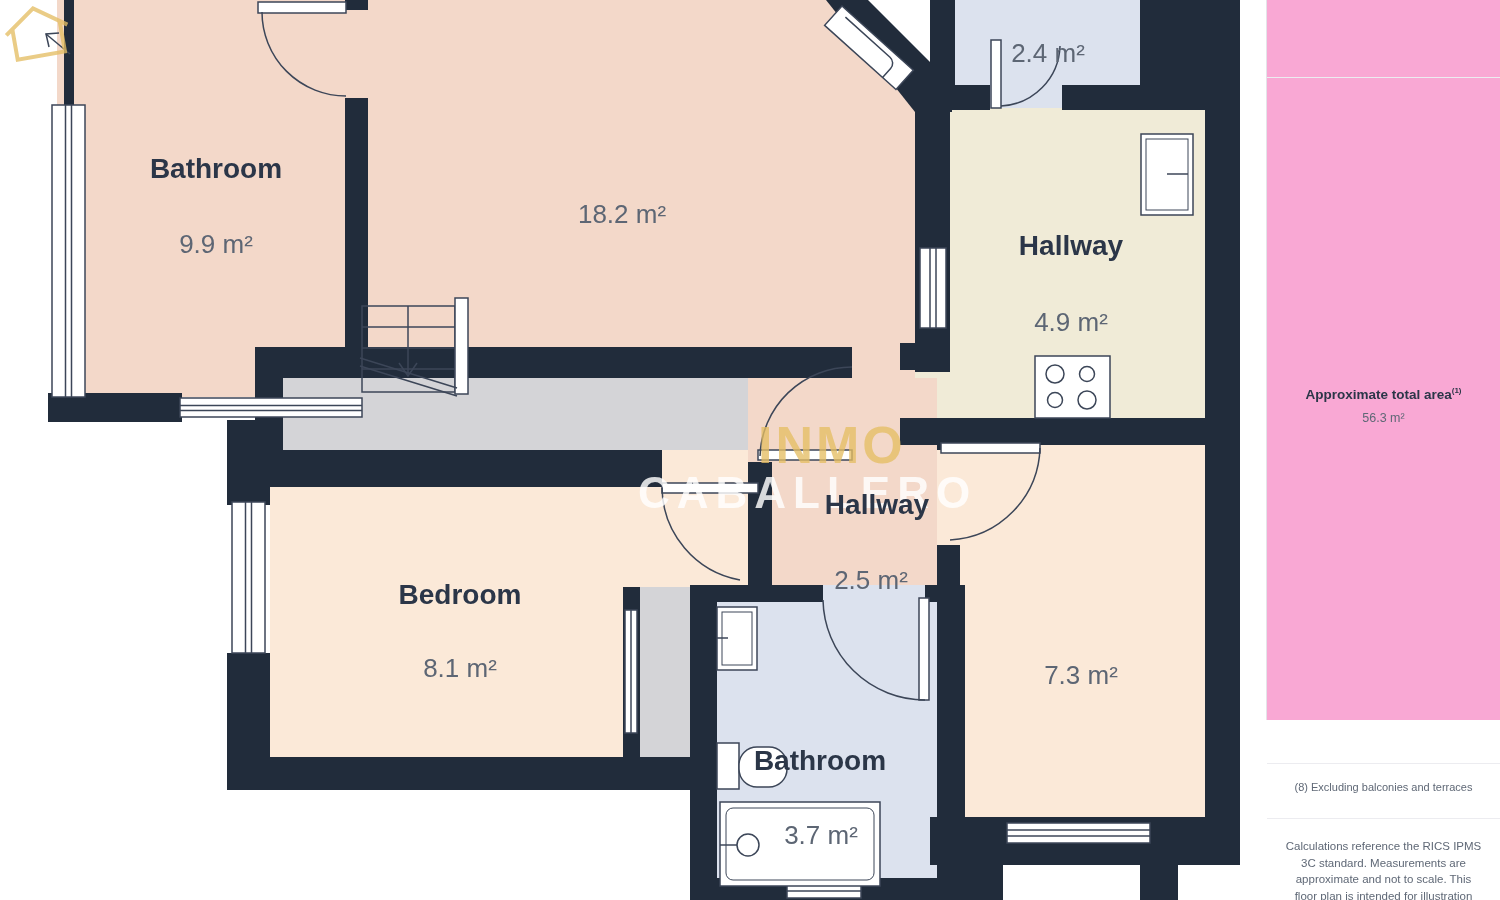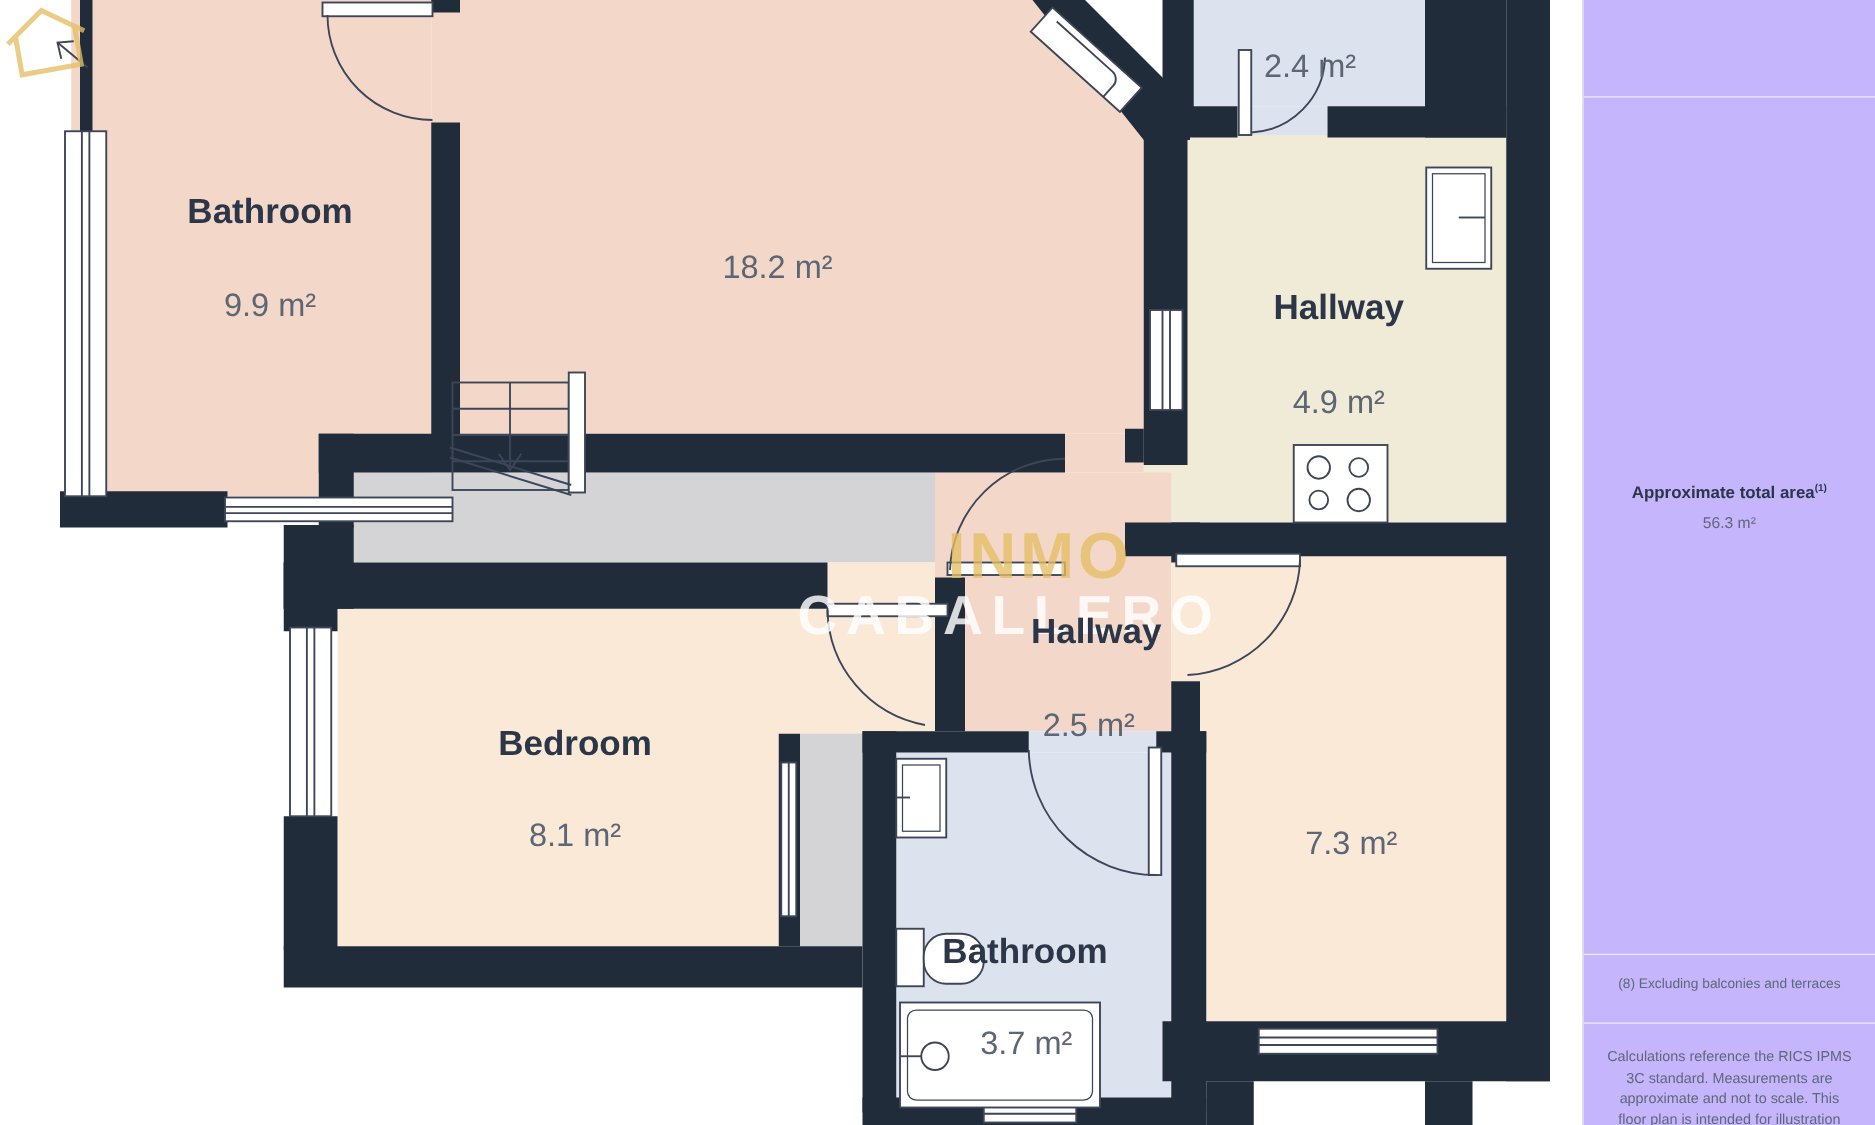--- a/index.html
+++ b/index.html
@@ -10,21 +10,21 @@
   .rlabel{position:absolute;transform:translate(-50%,-50%);font-weight:bold;font-size:28px;
           color:#2b3648;white-space:nowrap;z-index:5;}
   .rarea{position:absolute;transform:translate(-50%,-50%);font-size:26px;color:#5d6674;
          white-space:nowrap;z-index:5;margin-top:36px;}
   .watermark{position:absolute;z-index:4;pointer-events:none;}
   .wm-top{position:absolute;left:758px;top:415px;width:180px;text-align:left;
           font-size:52px;font-weight:bold;letter-spacing:3px;color:rgba(228,190,100,0.78);}
   .wm-bottom{position:absolute;left:638px;top:468px;width:300px;
           font-size:44px;font-weight:bold;letter-spacing:7px;color:rgba(255,255,255,0.82);}
   .wm-icon{position:absolute;left:650px;top:408px;transform:rotate(-10deg);}
-  .sidebar{position:absolute;left:1266px;top:0;width:233px;height:900px;background:#c4b5fd;
+  .sidebar{position:absolute;left:1266px;top:0;width:233px;height:720px;background:#f9a8d4;
            border-left:1px solid #e4e4e9;}
   .sb-divider{position:absolute;left:0;width:233px;height:1px;background:#ececf0;}
   .sb-total{position:absolute;left:0;top:386px;width:233px;text-align:center;}
   .sb-total-label{font-size:13.5px;font-weight:bold;color:#2b3648;}
   .sb-total-label sup{font-size:8px;}
   .sb-total-value{margin-top:9px;font-size:12.5px;color:#5f6876;}
   .sb-footnote{position:absolute;left:0;top:781px;width:233px;text-align:center;
                font-size:11px;color:#5f6876;}
   .sb-disclaimer{position:absolute;left:16px;top:838px;width:201px;text-align:center;
                  font-size:11.5px;line-height:16.5px;color:#5f6876;}

